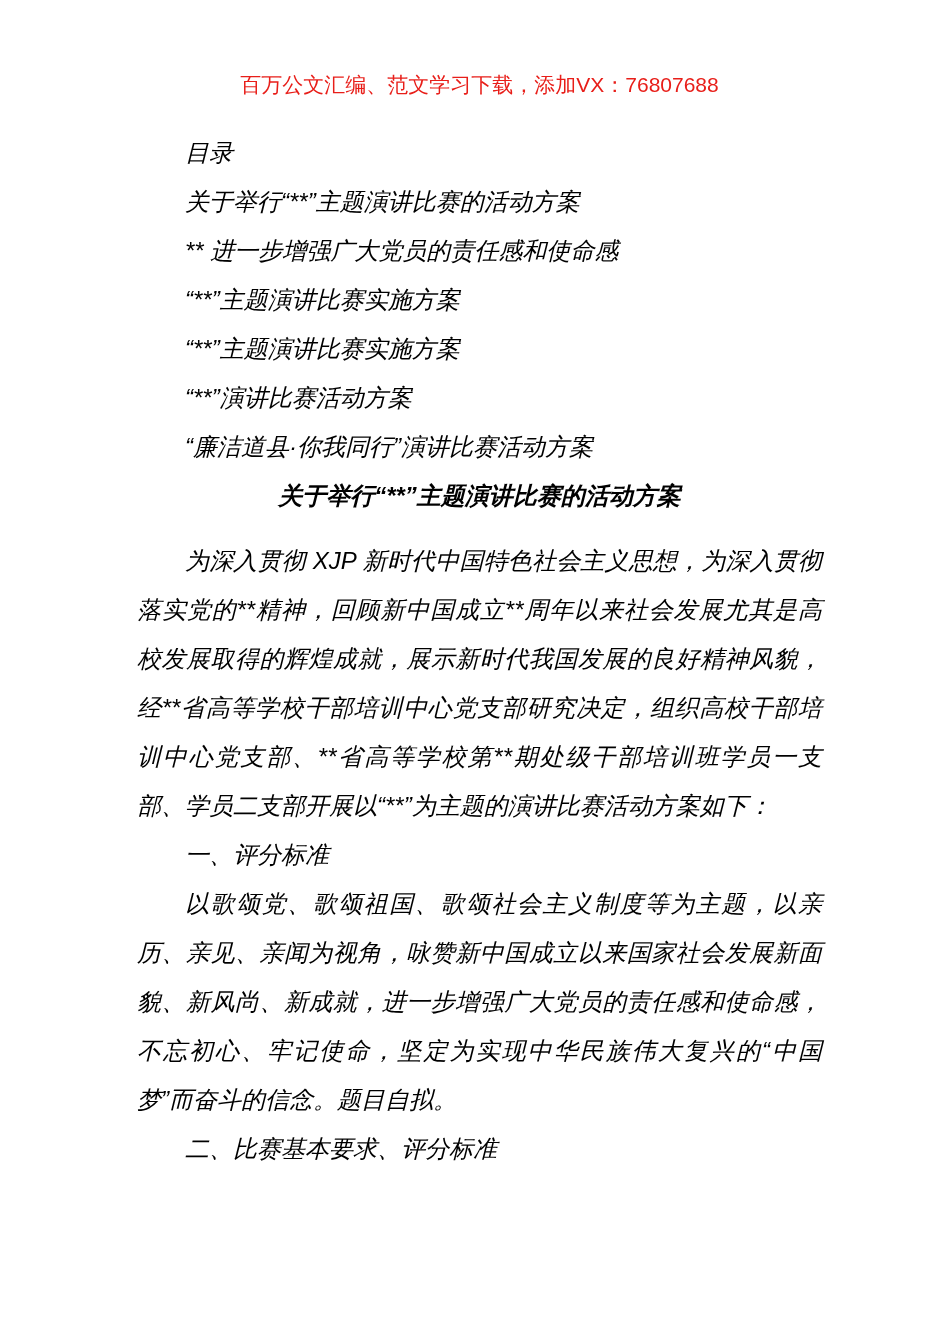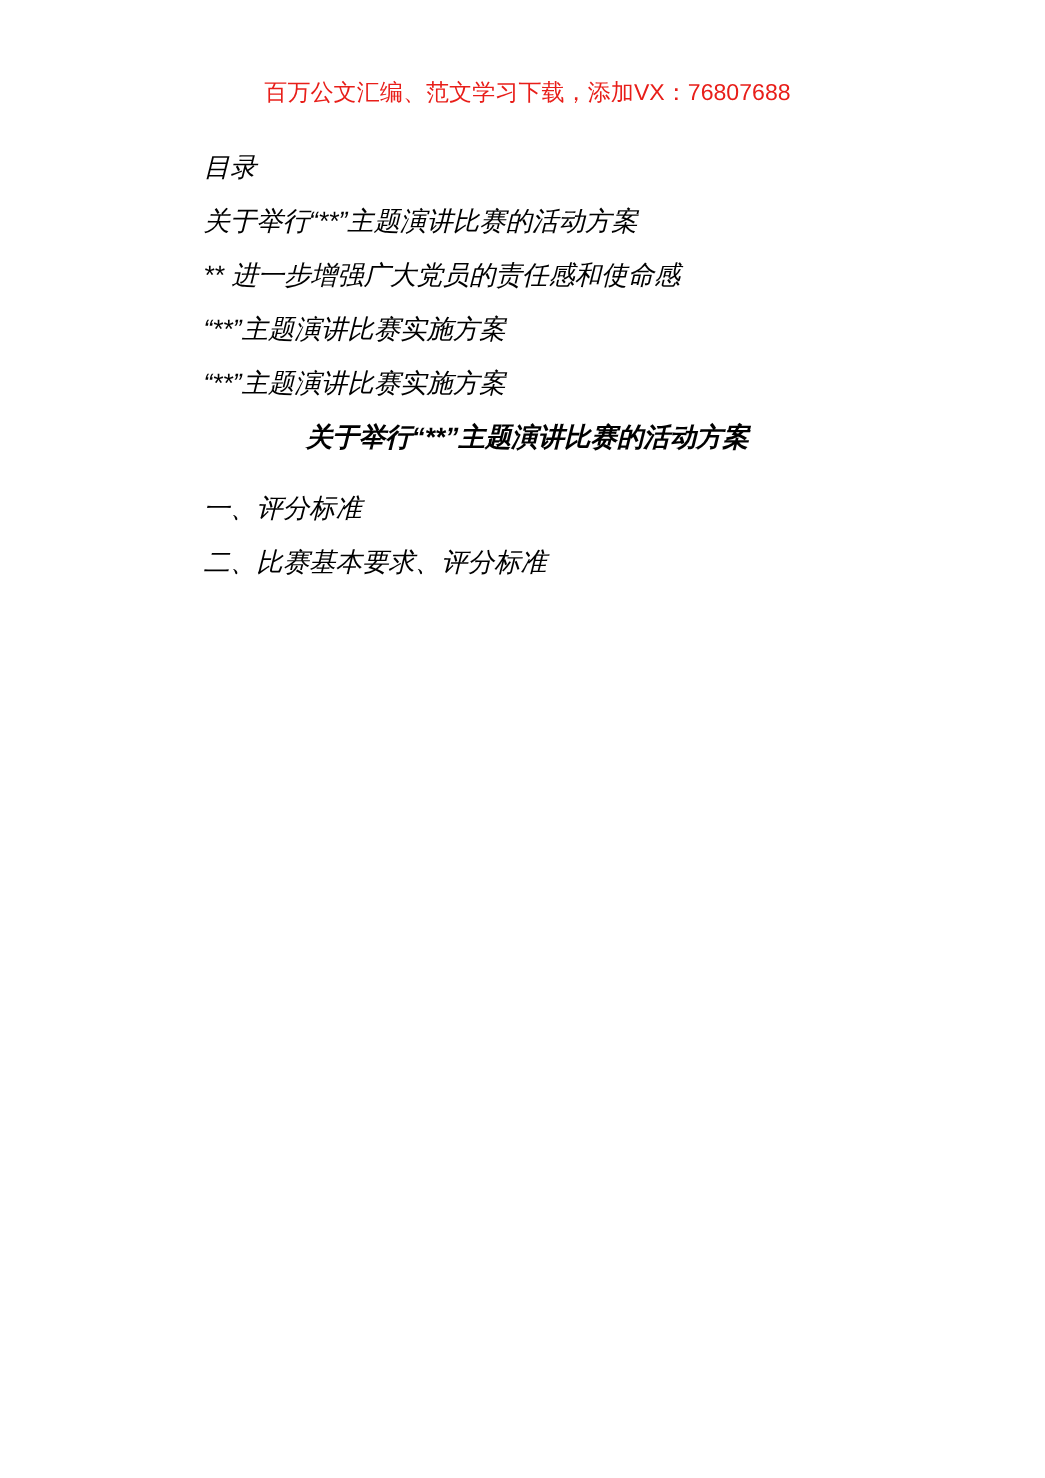--- a/index.html
+++ b/index.html
@@ -48,23 +48,27 @@
   <div class="notice">百万公文汇编、范文学习下载，添加VX：76807688</div>
 
   <div class="content">
 
     <p class="indent">目录</p>
 
     <p class="indent">关于举行“**”主题演讲比赛的活动方案</p>
     <p class="indent">** 进一步增强广大党员的责任感和使命感</p>
     <p class="indent">“**”主题演讲比赛实施方案</p>
     <p class="indent">“**”主题演讲比赛实施方案</p>
+    <p class="indent">“**”演讲比赛活动方案</p>
+    <p class="indent">“廉洁道县·你我同行”演讲比赛活动方案</p>
 
     <p class="doc-title">关于举行“**”主题演讲比赛的活动方案</p>
 
+    <p class="indent">为深入贯彻 XJP 新时代中国特色社会主义思想，为深入贯彻落实党的**精神，回顾新中国成立**周年以来社会发展尤其是高校发展取得的辉煌成就，展示新时代我国发展的良好精神风貌，经**省高等学校干部培训中心党支部研究决定，组织高校干部培训中心党支部、**省高等学校第**期处级干部培训班学员一支部、学员二支部开展以“**”为主题的演讲比赛活动方案如下：</p>
 
     <p class="indent">一、评分标准</p>
 
+    <p class="indent">以歌颂党、歌颂祖国、歌颂社会主义制度等为主题，以亲历、亲见、亲闻为视角，咏赞新中国成立以来国家社会发展新面貌、新风尚、新成就，进一步增强广大党员的责任感和使命感，不忘初心、牢记使命，坚定为实现中华民族伟大复兴的“中国梦”而奋斗的信念。题目自拟。</p>
 
     <p class="indent">二、比赛基本要求、评分标准</p>
 
   </div>
 </div>
 
 </body></html>

